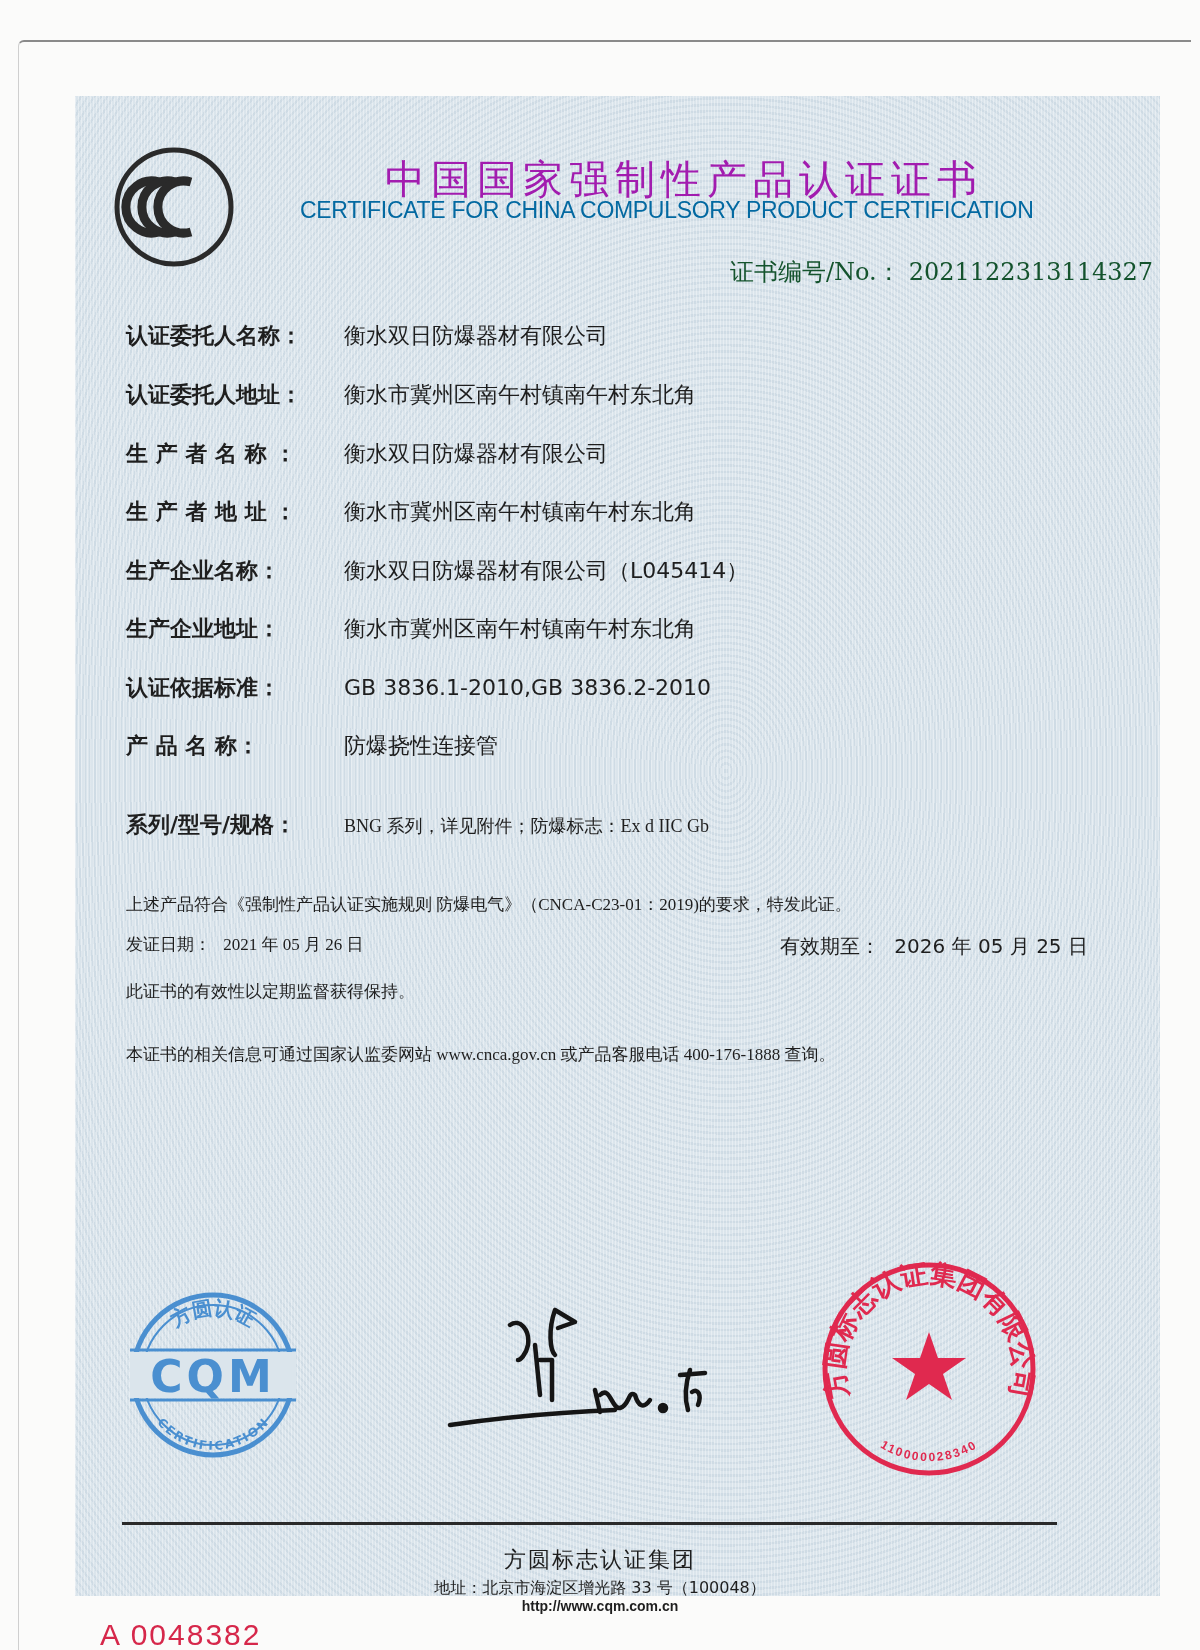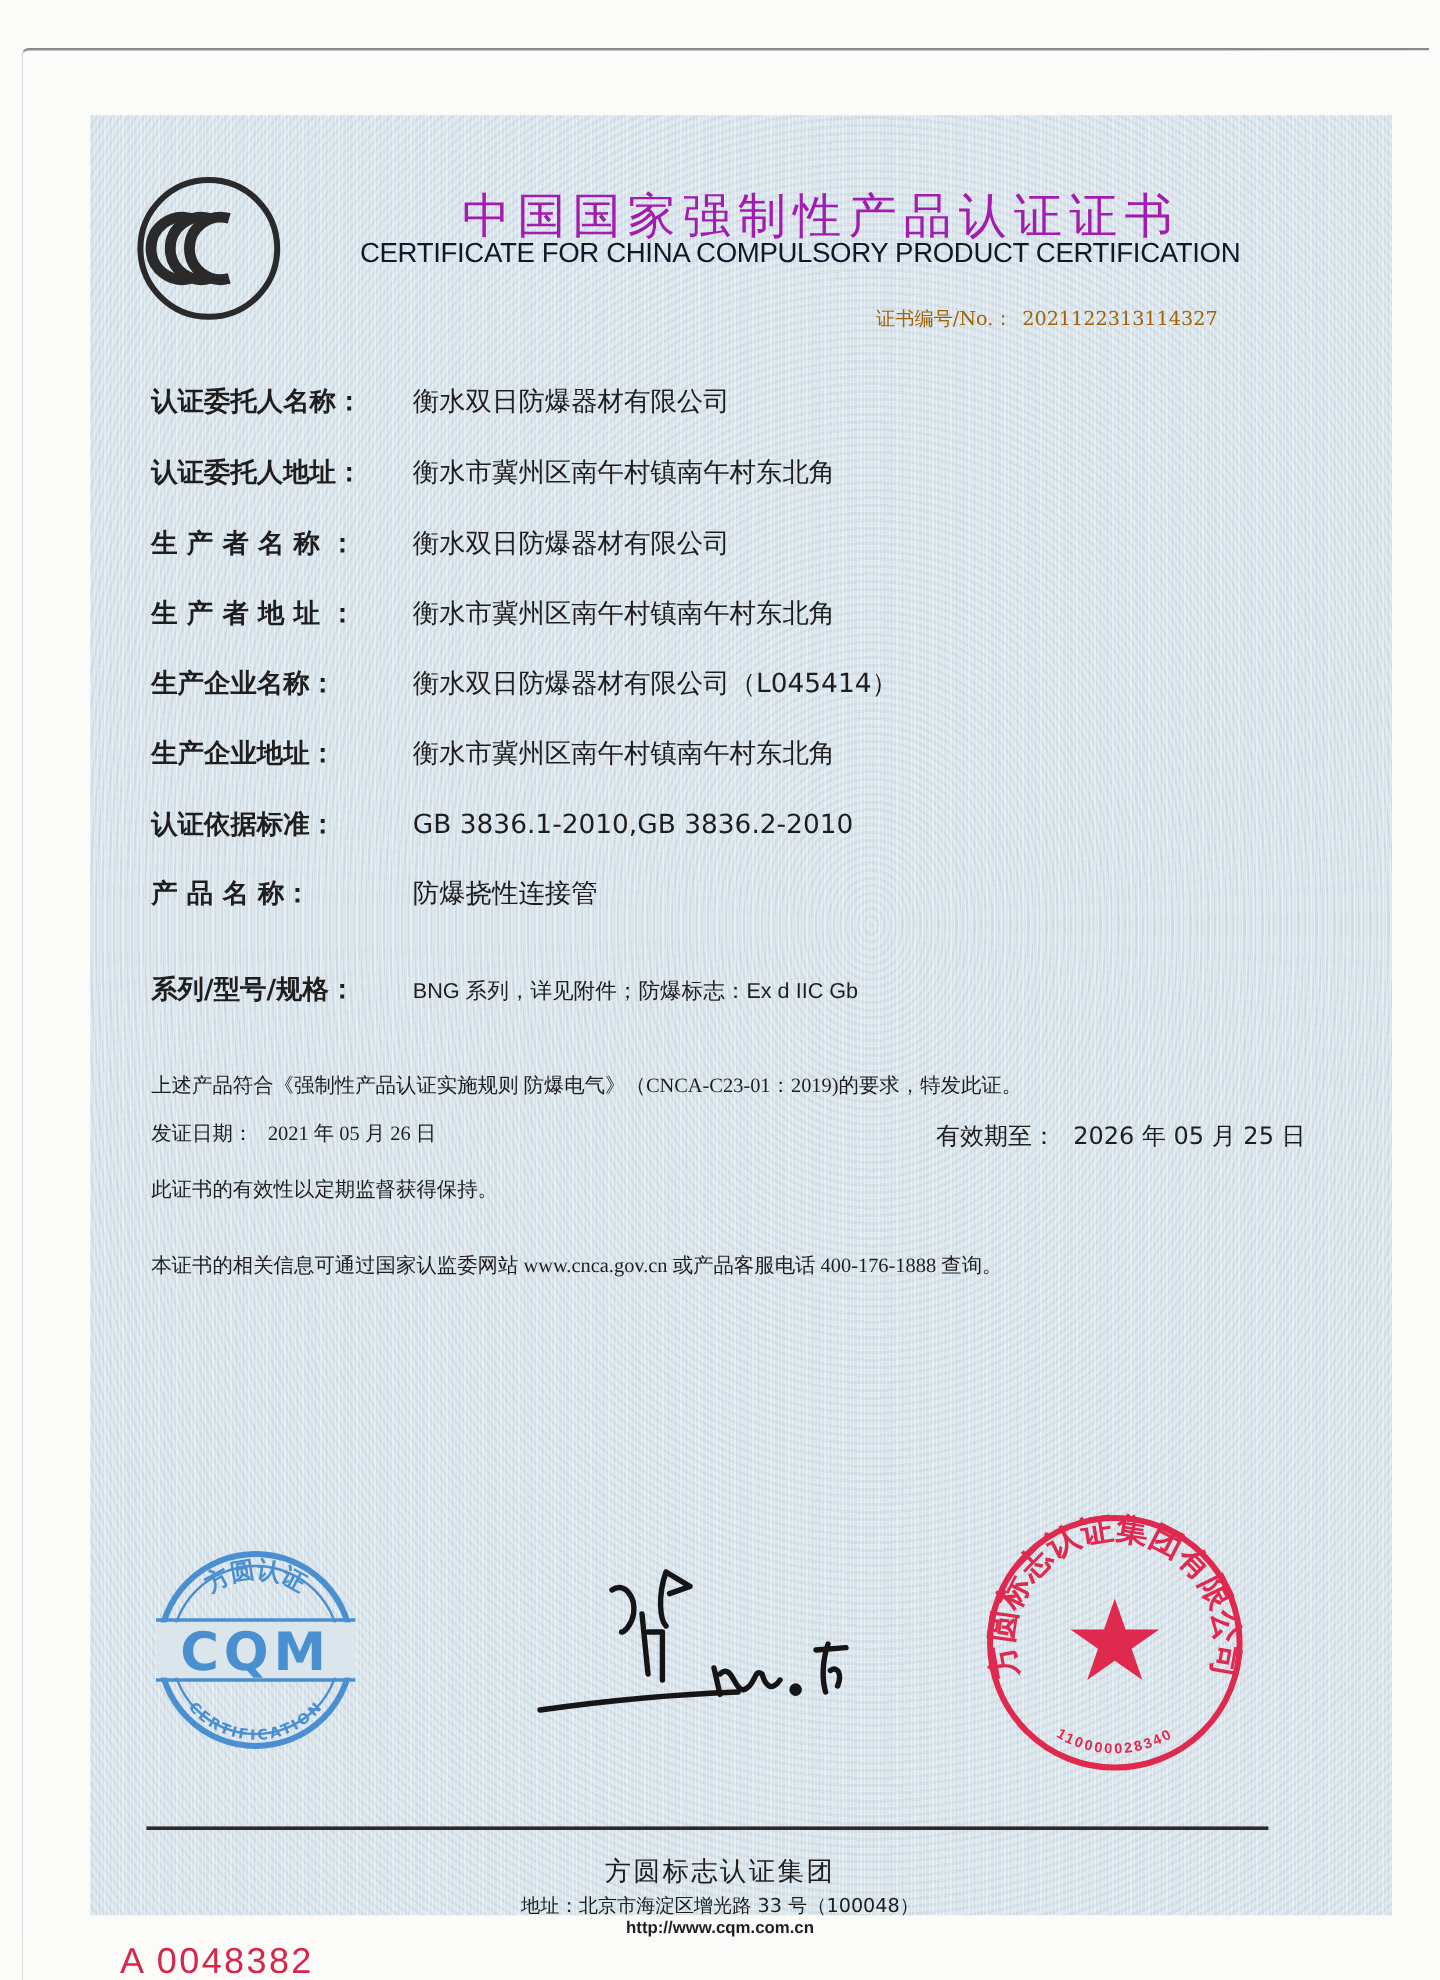--- a/index.html
+++ b/index.html
@@ -23,36 +23,36 @@
     }
     .ccc-logo {
       position: absolute; left: 113px; top: 146px; width: 122px; height: 122px;
     }
     .title-cn {
       position: absolute; left: 385px; top: 140px;
       font-family: "DejaVu Sans", sans-serif; font-size: 40px; letter-spacing: 6px; color: #a21caf; margin-top: 12px;
     }
     .title-en {
       position: absolute; left: 300px; top: 197px;
-      font-family: "Liberation Sans", sans-serif; font-size: 23px; color: #0f172a; letter-spacing: -0.3px;
+      font-family: "Liberation Sans", sans-serif; font-size: 23px; color: #0369a1; letter-spacing: -0.3px;
     }
     .cert-no {
-      position: absolute; left: 730px; top: 256px; font-size: 16px; color: #a16207;
+      position: absolute; left: 730px; top: 256px; font-size: 24px; color: #14532d;
     }
     .cert-no .num { margin-left: 8px; }
     .field {
       position: absolute; left: 126px; font-size: 23px; height: 34px; line-height: 34px; white-space: nowrap;
     }
     .field .label {
       display: inline-block; width: 200px; font-family: "DejaVu Sans", sans-serif; font-weight: bold; font-size: 22px;
     }
     .field .value {
       display: inline-block; margin-left: 18px; font-family: "DejaVu Sans", sans-serif; font-size: 22px;
     }
-    .field .value.serif { font-family: Liberation Sans, sans-serif; font-size: 18px; margin-top: 24px; }
+    .field .value.serif { font-family: Liberation Serif, serif; font-size: 18px; margin-top: 24px; }
     .statement {
       position: absolute; left: 126px; font-family: Liberation Serif, serif; font-size: 17px; white-space: nowrap;
     }
     .expiry { position: absolute; left: 780px; font-family: "DejaVu Sans", sans-serif; font-size: 20px; white-space: nowrap; }
     .cqm-stamp { position: absolute; left: 128px; top: 1290px; width: 170px; height: 170px; }
     .signature { position: absolute; left: 440px; top: 1300px; width: 280px; height: 140px; }
     .red-seal { position: absolute; left: 820px; top: 1260px; width: 218px; height: 218px; }
     .footer-rule {
       position: absolute; left: 122px; top: 1522px; width: 935px; height: 3px; background: #2a2a2a;
     }

